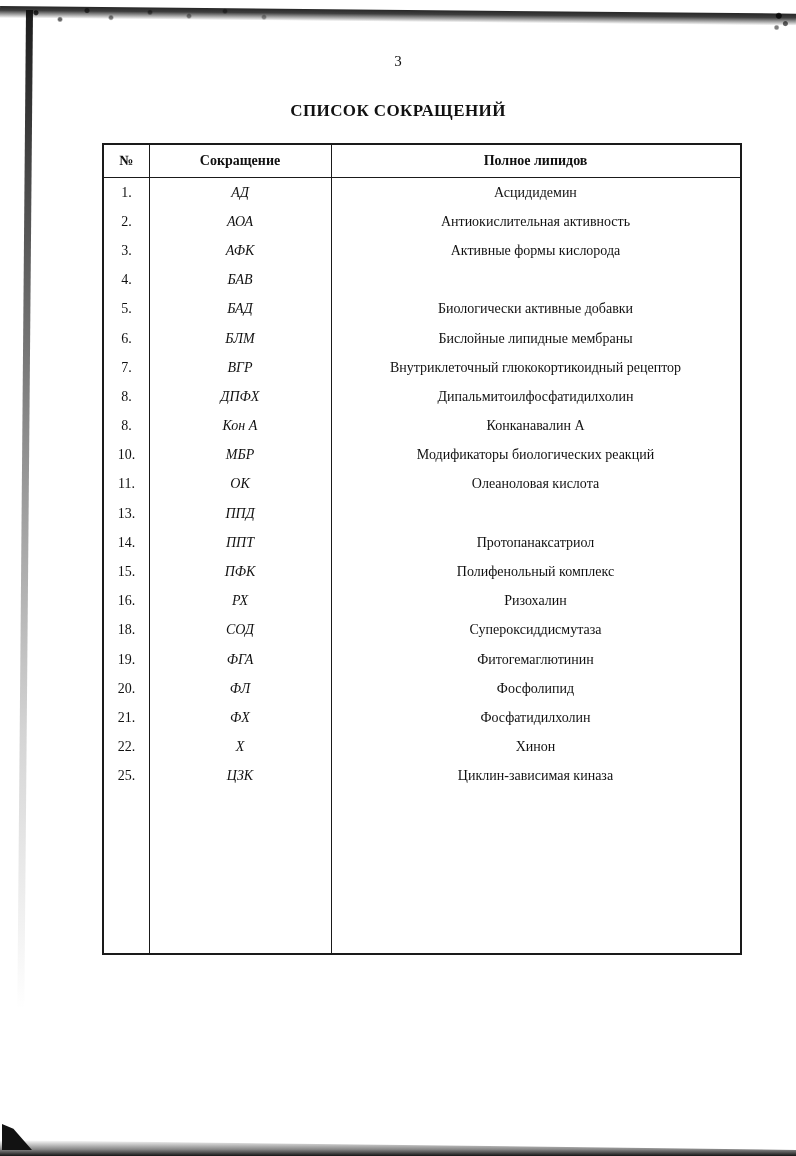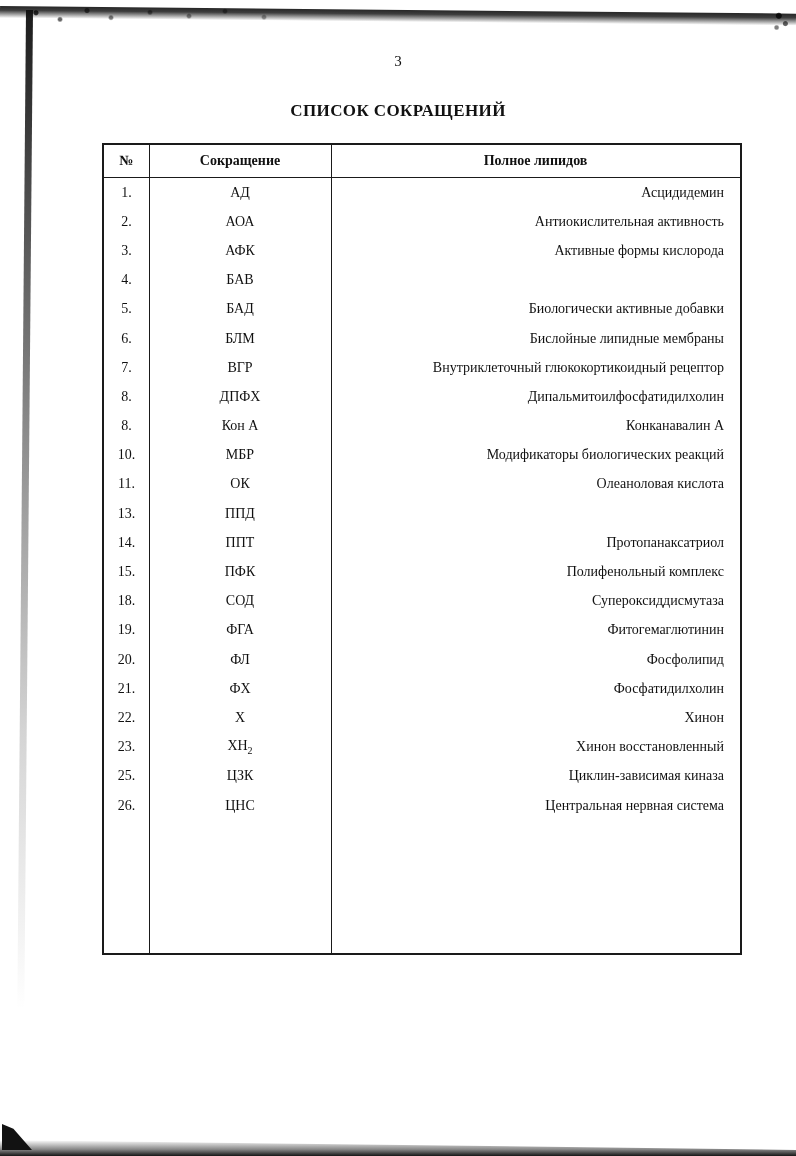--- a/index.html
+++ b/index.html
@@ -143,22 +143,22 @@
     display: flex;
     align-items: center;
     height: 29.2px;
   }
   .cell {
     box-sizing: border-box;
     font-size: 14px;
     text-align: center;
   }
   .c-num  { width: 45px; }
-  .c-abbr { width: 182px; }
-  .c-full { flex: 1; padding: 0 16px; text-align: right; }
+  .c-abbr { width: 182px; font-style: italic; }
+  .c-full { flex: 1; padding: 0 1px; }
   .c-abbr sub { font-size: 10px; }
 </style>
 </head>
 <body>
 
 <div class="scan-edge-top"></div>
 <div class="scan-edge-top-grit"></div>
 <div class="scan-edge-left"></div>
 <div class="scan-edge-bottom"></div>
 <div class="scan-corner-bl"></div>
@@ -241,20 +241,25 @@
         <div class="cell c-num">14.</div>
         <div class="cell c-abbr">ППТ</div>
         <div class="cell c-full">Протопанаксатриол</div>
       </div>
       <div class="trow">
         <div class="cell c-num">15.</div>
         <div class="cell c-abbr">ПФК</div>
         <div class="cell c-full">Полифенольный комплекс</div>
       </div>
       <div class="trow">
+        <div class="cell c-num">16.</div>
+        <div class="cell c-abbr">РХ</div>
+        <div class="cell c-full">Ризохалин</div>
+      </div>
+      <div class="trow">
         <div class="cell c-num">18.</div>
         <div class="cell c-abbr">СОД</div>
         <div class="cell c-full">Супероксиддисмутаза</div>
       </div>
       <div class="trow">
         <div class="cell c-num">19.</div>
         <div class="cell c-abbr">ФГА</div>
         <div class="cell c-full">Фитогемаглютинин</div>
       </div>
       <div class="trow">
@@ -266,28 +271,18 @@
         <div class="cell c-num">21.</div>
         <div class="cell c-abbr">ФХ</div>
         <div class="cell c-full">Фосфатидилхолин</div>
       </div>
       <div class="trow">
         <div class="cell c-num">22.</div>
         <div class="cell c-abbr">Х</div>
         <div class="cell c-full">Хинон</div>
       </div>
       <div class="trow">
-        <div class="cell c-num">23.</div>
-        <div class="cell c-abbr"><span>ХН</span><sub>2</sub></div>
-        <div class="cell c-full">Хинон восстановленный</div>
-      </div>
-      <div class="trow">
         <div class="cell c-num">25.</div>
         <div class="cell c-abbr">ЦЗК</div>
         <div class="cell c-full">Циклин-зависимая киназа</div>
       </div>
-      <div class="trow">
-        <div class="cell c-num">26.</div>
-        <div class="cell c-abbr">ЦНС</div>
-        <div class="cell c-full">Центральная нервная система</div>
-      </div>
     </div>
 </div>
 
 </body></html>

